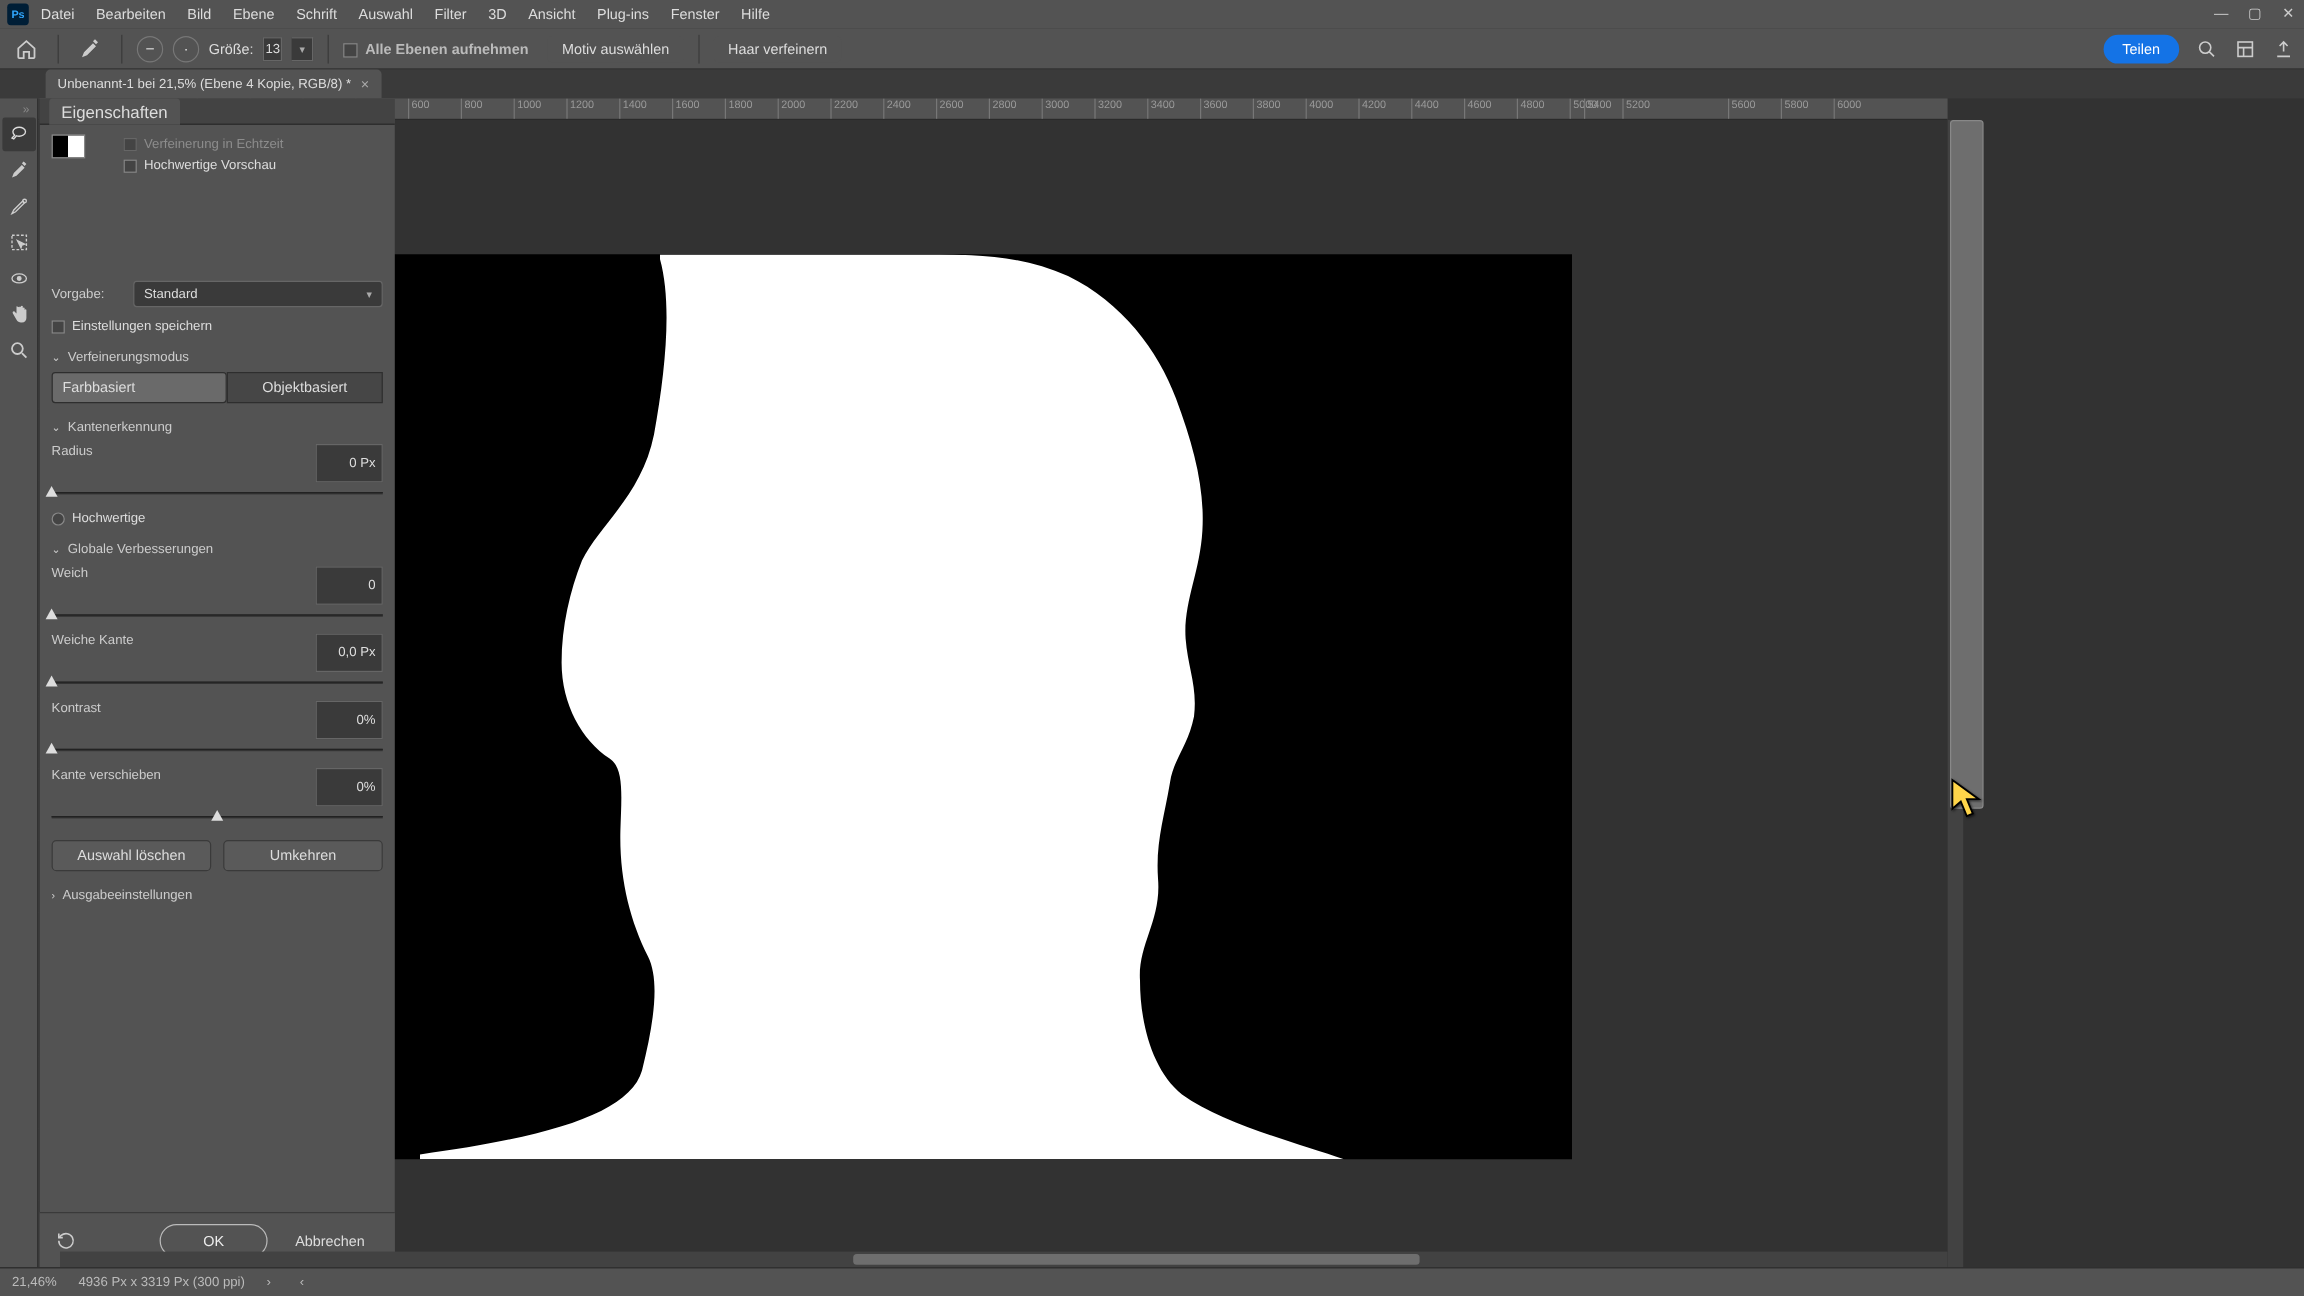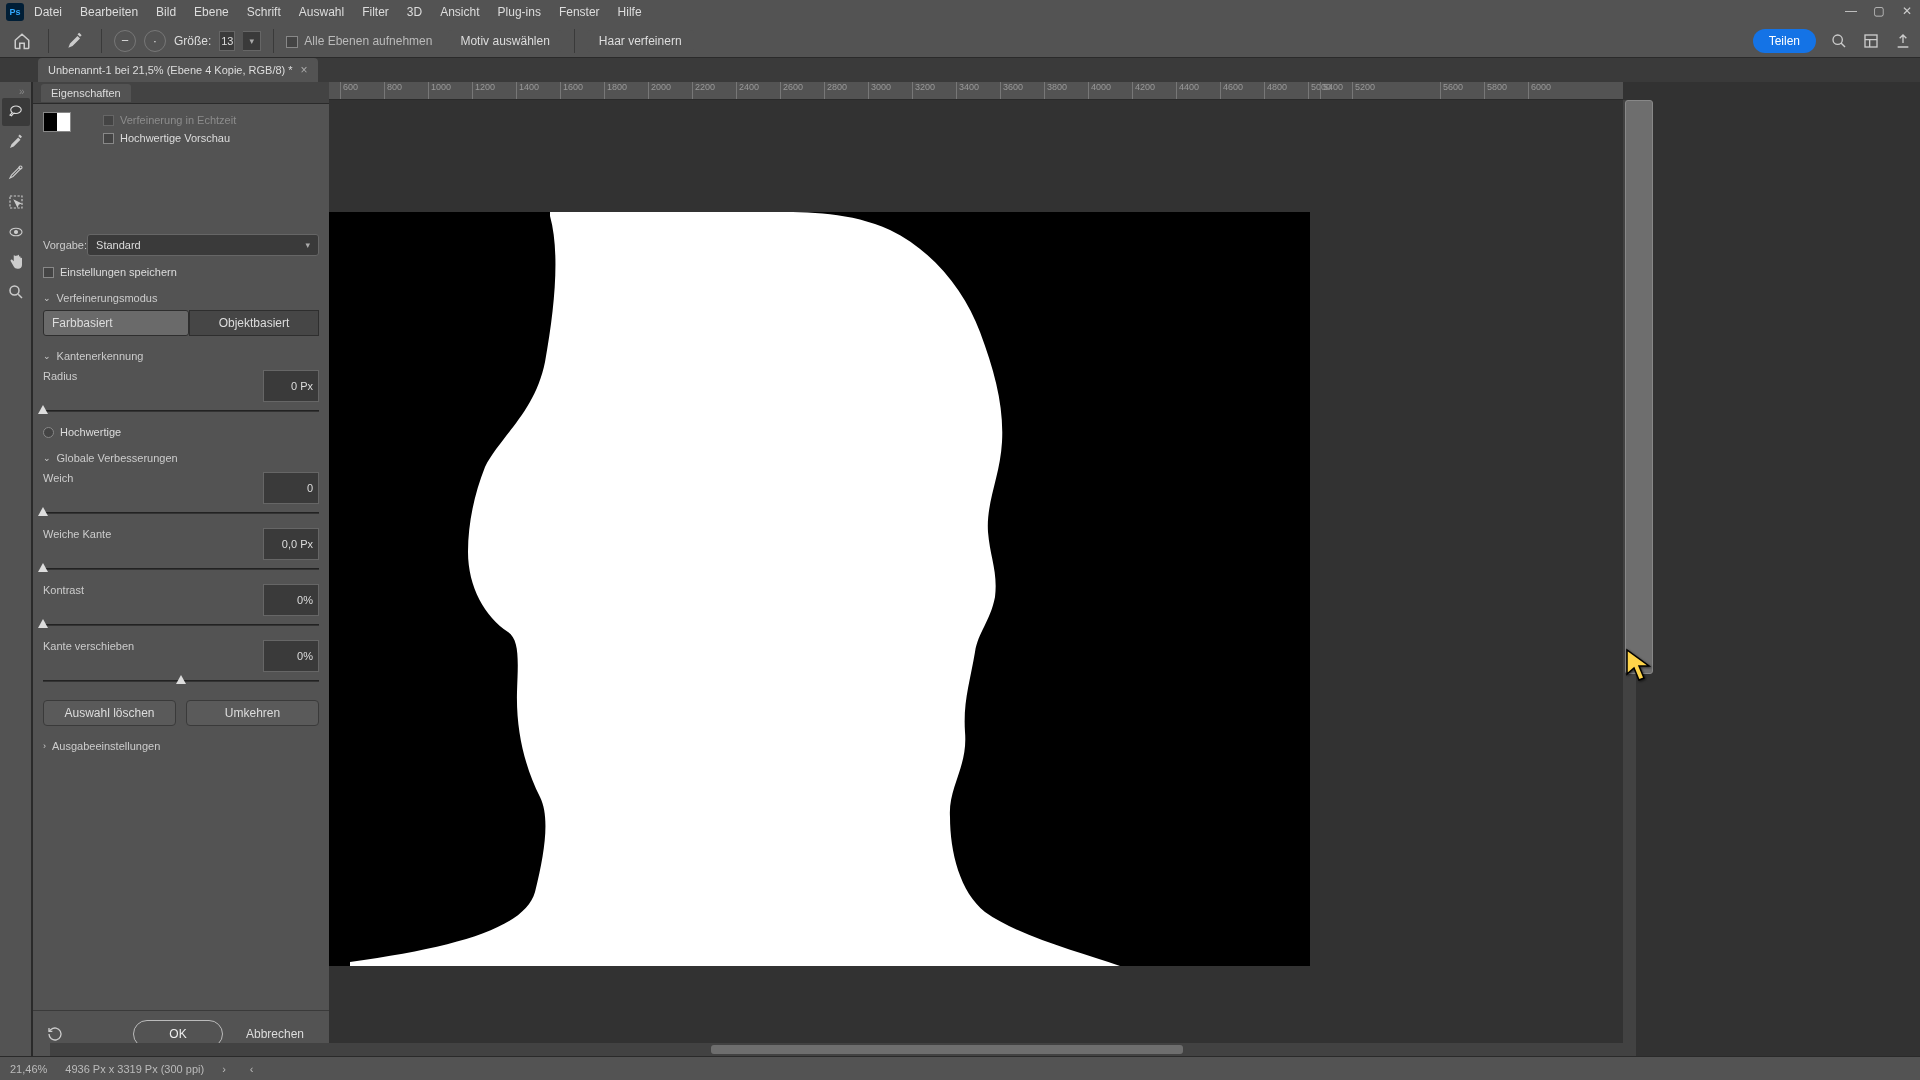--- a/index.html
+++ b/index.html
@@ -15,21 +15,21 @@
 
 
 .options-bar { height: 34px; background: #535353; border-bottom: 1px solid #2a2a2a; display:flex; align-items:center; padding:0 8px; gap:8px; }
 .home-btn { width:28px; height:28px; display:flex; align-items:center; justify-content:center; border-radius:3px; }
 .opt-divider { width:1px; height:24px; background:#3a3a3a; margin:0 4px; }
 .tool-icon { width:28px; height:28px; display:flex; align-items:center; justify-content:center; }
 .circ-btn { width:22px; height:22px; border:1px solid #777; border-radius:50%; display:flex; align-items:center; justify-content:center; font-size:13px; color:#ddd; }
 .opt-label { font-size:12px; color:#ddd; }
 .opt-input { width:16px; height:20px; background:#3a3a3a; color:#ddd; border:1px solid #666; text-align:center; font-size:11px; }
 .opt-select-caret { width:18px; height:20px; background:#3a3a3a; border:1px solid #666; border-left:none; display:flex; align-items:center; justify-content:center; }
-.opt-check { display:flex; align-items:flex-end; gap:6px; }
+.opt-check { display:flex; align-items:flex-end; gap:6px;font-weight:bold; }
 .opt-check .box { width:12px; height:12px; border:1px solid #888; background:#444; }
 .pill-btn { padding:4px 12px; background:#535353; color:#ddd; border-radius:4px; font-size:12px; }
 .pill-btn.optsep { margin-left:8px; }
 .share-btn { padding:5px 16px; background:#1473e6; color:#fff; border-radius:14px; font-size:12px; font-weight:500; }
 .right-tools { margin-left:auto; display:flex; align-items:center; gap:14px; }
 .top-icon { width:18px; height:18px; display:flex; align-items:center; justify-content:center; color:#ccc; }
 
 
 .doc-tab-bar { height:24px; background:#3a3a3a; display:flex; align-items:flex-end; padding-left:38px; }
 .doc-tab { height:24px; background:#535353; padding:0 10px; display:flex; align-items:center; gap:8px; border-radius:4px 4px 0 0; font-size:11px; color:#ddd; }
@@ -52,30 +52,30 @@
 .canvas-wrap { position:absolute; left:50px; top:18px; right:297px; bottom:0; background:#323232; overflow:hidden; }
 .scroll-v { position:absolute; right:284px; top:18px; bottom:0; width:13px; background:#424242;}
 .scroll-v .thumb { position:absolute; left:2px; right:2px; top:0; height:60%; background:#6e6e6e; border-radius:3px; }
 
 .image-box { position:absolute; left:200px; top:112px; width:1060px; height:754px; background:#000; }
 .silhouette { position:absolute; top:0; left:0; right:0; bottom:0; }
 
 
 .right-panel { width:297px; background:#535353; border-left:1px solid #2a2a2a; display:flex; flex-direction:column; position:relative; }
 .panel-tab { height:22px; display:flex; align-items:center; padding:0 8px; background:#434343; border-bottom:1px solid #2a2a2a; }
-.panel-tab span { background:#535353; padding:3px 10px; font-size:11px; color:#ddd; border-radius:3px 3px 0 0; }
+.panel-tab span { background:#535353; padding:3px 10px; font-size:14px; color:#ddd; border-radius:3px 3px 0 0; }
 .panel-body { flex:1; overflow:auto; padding:6px 10px 60px 10px; font-size:11px; color:#ccc; }
 
 .thumbhdr { display:flex; align-items:center; gap:8px; padding:2px 0 8px 0; }
 .thumb { width:28px; height:20px; border:1px solid #888; background:linear-gradient(90deg,#000 50%, #fff 50%); }
 .chk { display:flex; align-items:center; gap:6px; font-size:11px; color:#8c8c8c; }
 .chk.enabled { color:#ddd; }
 .chk .box { width:11px; height:11px; border:1px solid #888; background:#444; }
 
-.row { display:flex; align-items:center; gap:0; margin:10px 0 4px 0; }
+.row { display:flex; align-items:center; gap:24px; margin:10px 0 4px 0; }
 .row.header { justify-content:space-between; }
 .sel { flex:1; height:22px; background:#3a3a3a; border:1px solid #666; color:#ddd; display:flex; align-items:center; justify-content:space-between; padding:0 8px; border-radius:3px; font-size:11px; }
 .caret { font-size:9px; color:#aaa; }
 
 .section-hdr { display:flex; align-items:center; gap:6px; margin:14px 0 6px 0; font-size:11px; color:#ccc; cursor:pointer; }
 .section-hdr .twist { font-size:9px; }
 
 .seg { display:flex; margin:6px 0; }
 .seg button { flex:1; height:26px; background:#464646; border:1px solid #2e2e2e; color:#ddd; font-size:12px; }
 .seg button.sel { background:#6a6a6a; }

